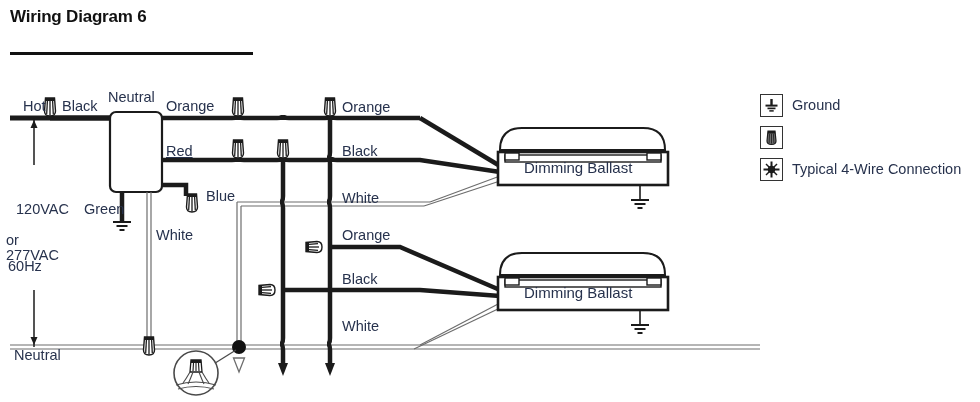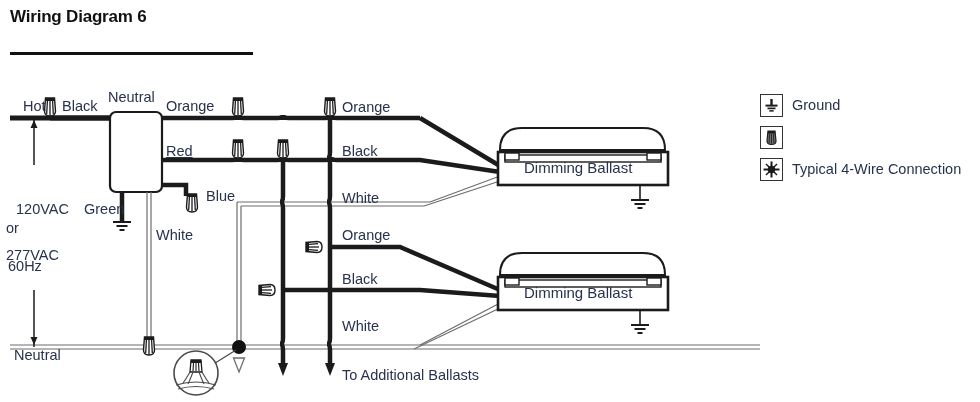--- a/index.html
+++ b/index.html
@@ -199,21 +199,21 @@
       <path d="M190,372 q-4,7 -7,11 M193,372 q-3,8 -5,12 M199,372 q3,8 5,12 M202,372 q4,7 7,11" fill="none" stroke="#4a4a4a" stroke-width="1.1"></path>
       <path d="M176,385 q20,-6 40,0" fill="none" stroke="#4a4a4a" stroke-width="1.1"></path>
       <path d="M178,389 q18,-5 36,0" fill="none" stroke="#4a4a4a" stroke-width="1.1"></path>
     </g>
 
   </svg>
 
   <div class="lbl" style="left:23px;  top:99px;">Hot</div>
   <div class="lbl" style="left:62px; top:99px;">Black</div>
   <div class="lbl" style="left:16px;  top:202px;">120VAC</div>
-  <div class="lbl" style="left:6px;  top:221px;">or</div>
+  <div class="lbl" style="left:6px;  top:233px;">or</div>
   <div class="lbl" style="left:6px;  top:240px;margin-top:8px;">277VAC</div>
   <div class="lbl" style="left:8px;  top:259px;">60Hz</div>
   <div class="lbl" style="left:14px;  top:348px;">Neutral</div>
 
   <div class="lbl" style="left:108px;top:90px;">Neutral</div>
   <div class="lbl" style="left:166px;top:99px;">Orange</div>
   <div class="lbl" style="left:166px;top:144px;text-decoration:underline;">Red</div>
   <div class="lbl" style="left:206px;top:189px;">Blue</div>
   <div class="lbl" style="left:156px;top:228px;">White</div>
   <div class="lbl" style="left:84px; top:202px;">Green</div>
@@ -222,21 +222,20 @@
   <div class="lbl" style="left:342px;top:144px;">Black</div>
   <div class="lbl" style="left:342px;top:191px;">White</div>
 
   <div class="lbl" style="left:342px;top:228px;">Orange</div>
   <div class="lbl" style="left:342px;top:272px;">Black</div>
   <div class="lbl" style="left:342px;top:319px;">White</div>
 
   <div class="lbl" style="left:524px;top:160px;font-size:15px;">Dimming Ballast</div>
   <div class="lbl" style="left:524px;top:285px;font-size:15px;">Dimming Ballast</div>
 
-  <div class="lbl" style="left:342px;top:368px;">To Additional Ballasts</div>
 
   <div class="legend">
 
     <div class="legend-row">
       <div class="legend-box">
         <svg width="17" height="17" viewBox="0 0 17 17">
           <line x1="8.5" y1="2" x2="8.5" y2="8" stroke="#1b1b1b" stroke-width="2.4"></line>
           <line x1="2.5" y1="8.6" x2="14.5" y2="8.6" stroke="#1b1b1b" stroke-width="2"></line>
           <line x1="4.5" y1="11.4" x2="12.5" y2="11.4" stroke="#1b1b1b" stroke-width="1.7"></line>
           <line x1="6.3" y1="13.9" x2="10.7" y2="13.9" stroke="#1b1b1b" stroke-width="1.5"></line>

